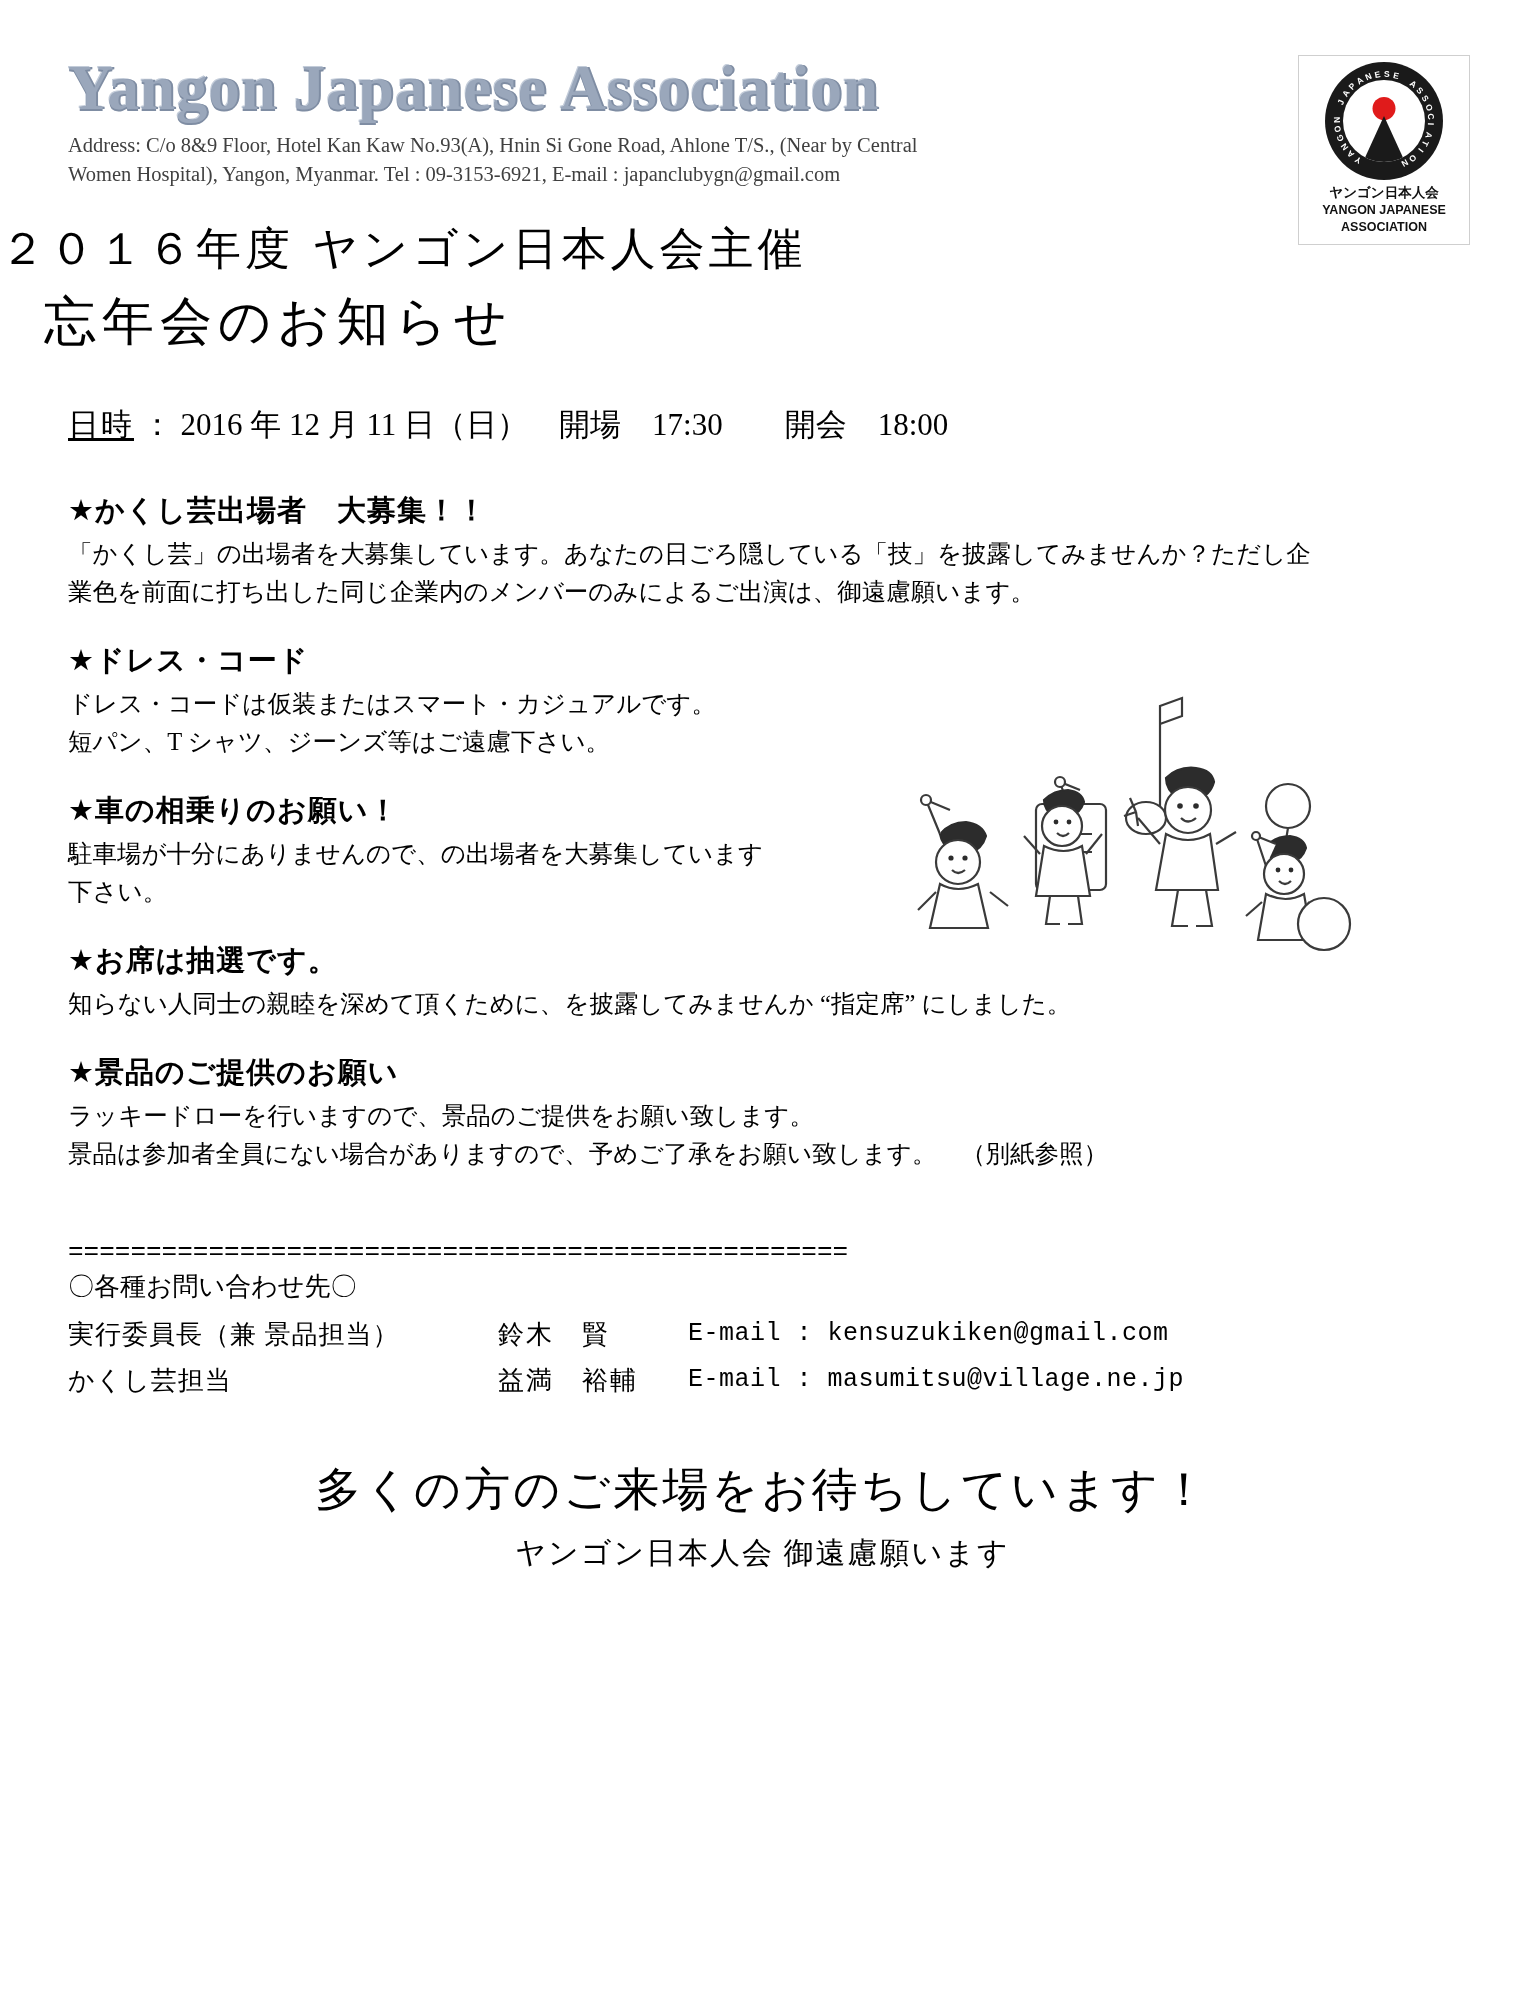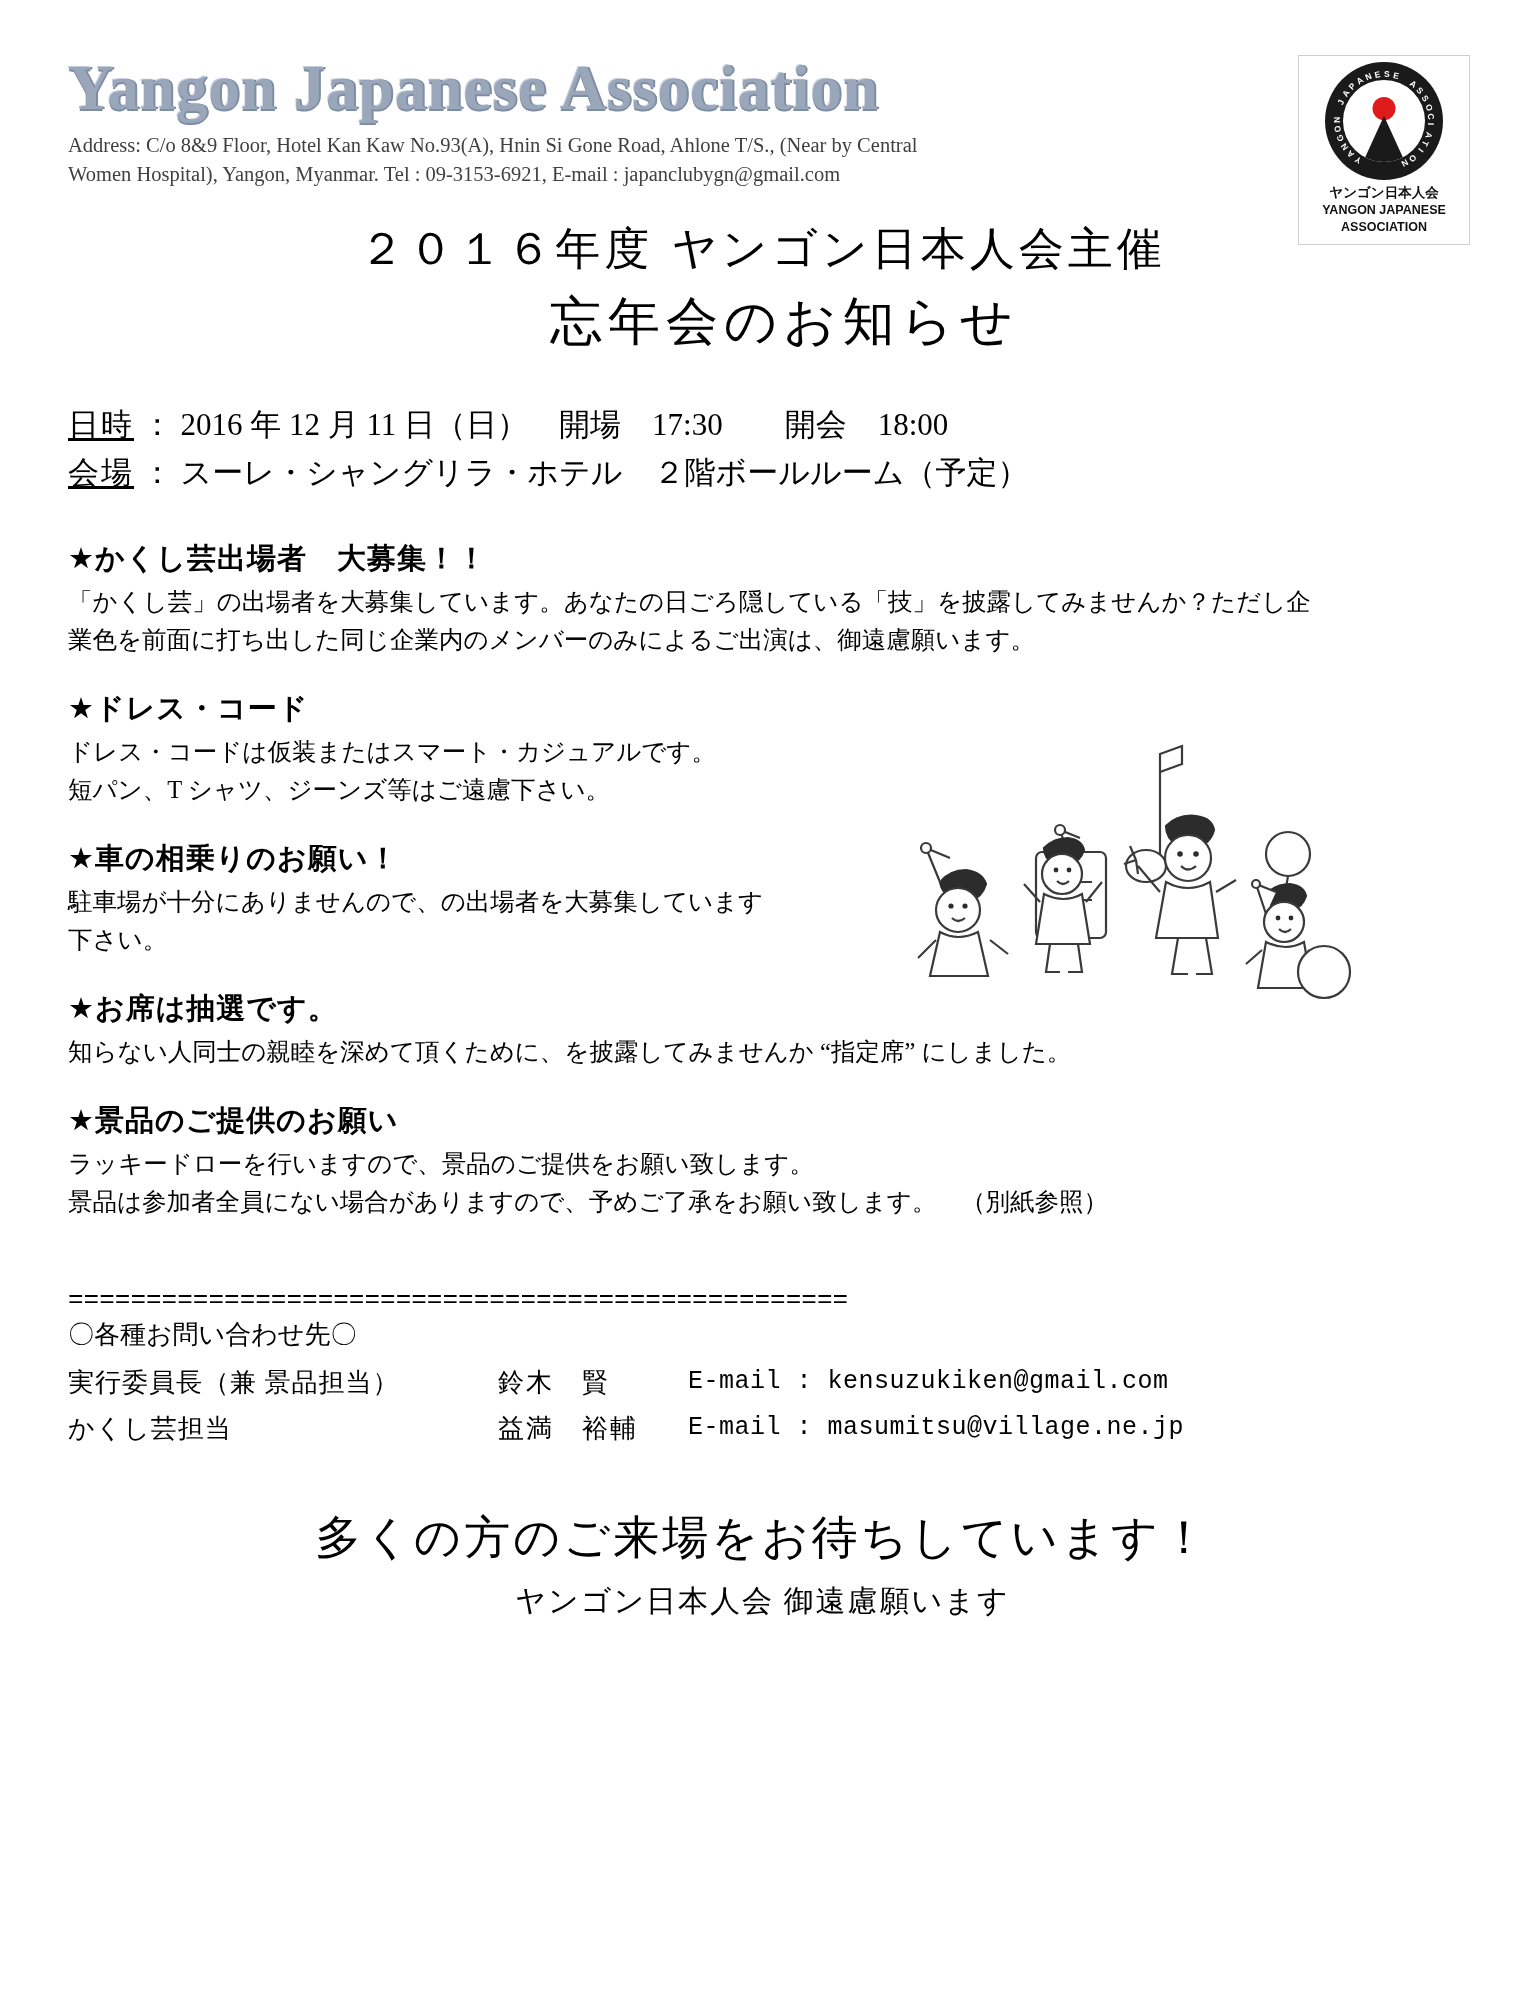--- a/index.html
+++ b/index.html
@@ -128,21 +128,20 @@
     font-family: "Liberation Sans", sans-serif;
     font-size: 12.5px;
     line-height: 1.35;
     color: #111;
     font-weight: bold;
   }
   .logo-caption .jp { font-size: 13.5px; }
 
   
   .title-area {
-    text-align: center;
     margin-top: 30px;
   }
   .title-line1 {
     font-size: 45px;
     letter-spacing: 4px;
     font-family: "DejaVu Serif", "Liberation Serif", serif;
     font-weight: 500;
   }
   .title-line2 {
     font-size: 52px;
@@ -300,25 +299,20 @@
     <div class="title-line1">２０１６年度 ヤンゴン日本人会主催</div>
     <div class="title-line2">忘年会のお知らせ</div>
   </div>
 
   <div class="info">
     <div class="row">
       <span class="lbl">日時</span>
       <span>：</span>
       <span>2016 年 12 月 11 日（日）　開場　17:30　　開会　18:00</span>
     </div>
-    <div class="row">
-      <span class="lbl">会場</span>
-      <span>：</span>
-      <span>スーレ・シャングリラ・ホテル　２階ボールルーム（予定）</span>
-    </div>
   </div>
 
   <div class="sections">
 
     <div class="sec">
       <div class="sec-head">★かくし芸出場者　大募集！！</div>
       <div class="sec-body">「かくし芸」の出場者を大募集しています。あなたの日ごろ隠している「技」を披露してみませんか？ただし企業色を前面に打ち出した同じ企業内のメンバーのみによるご出演は、御遠慮願います。</div>
     </div>
 
     <div class="sec narrow">

